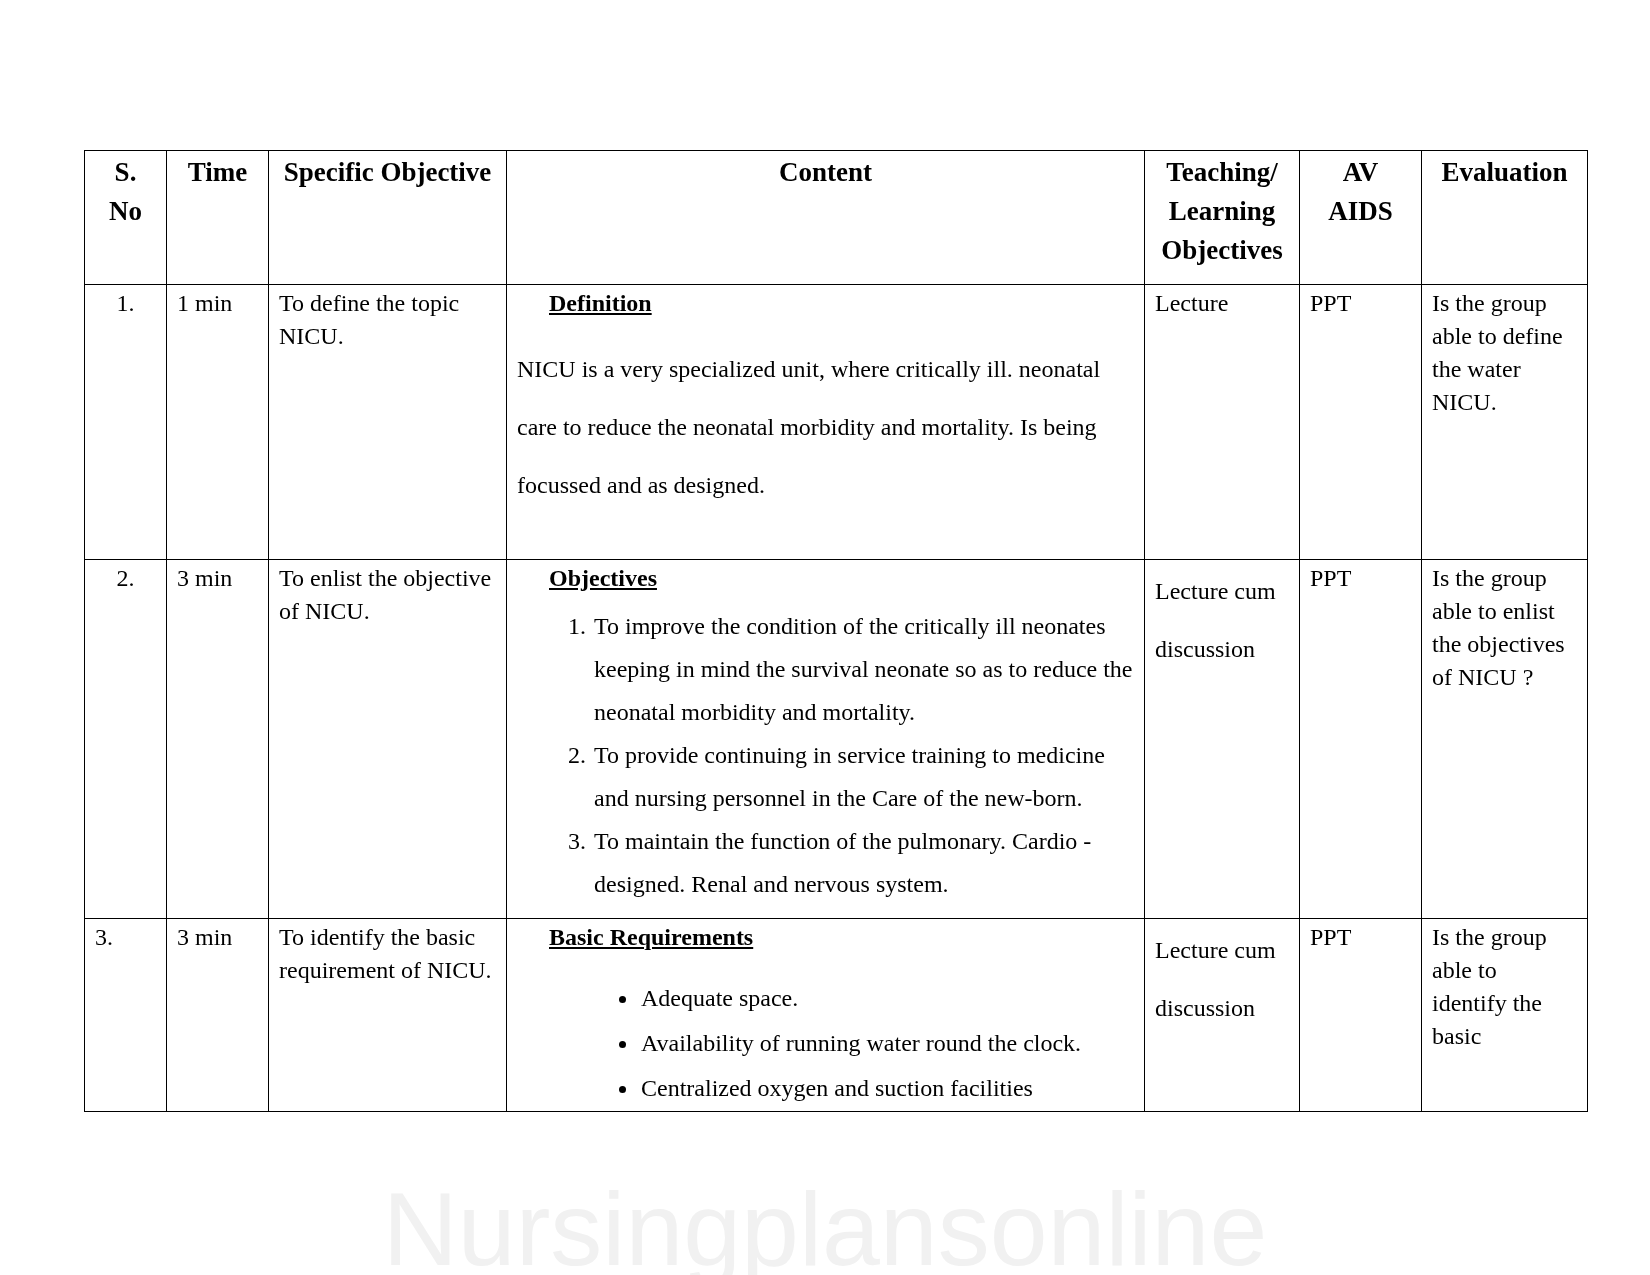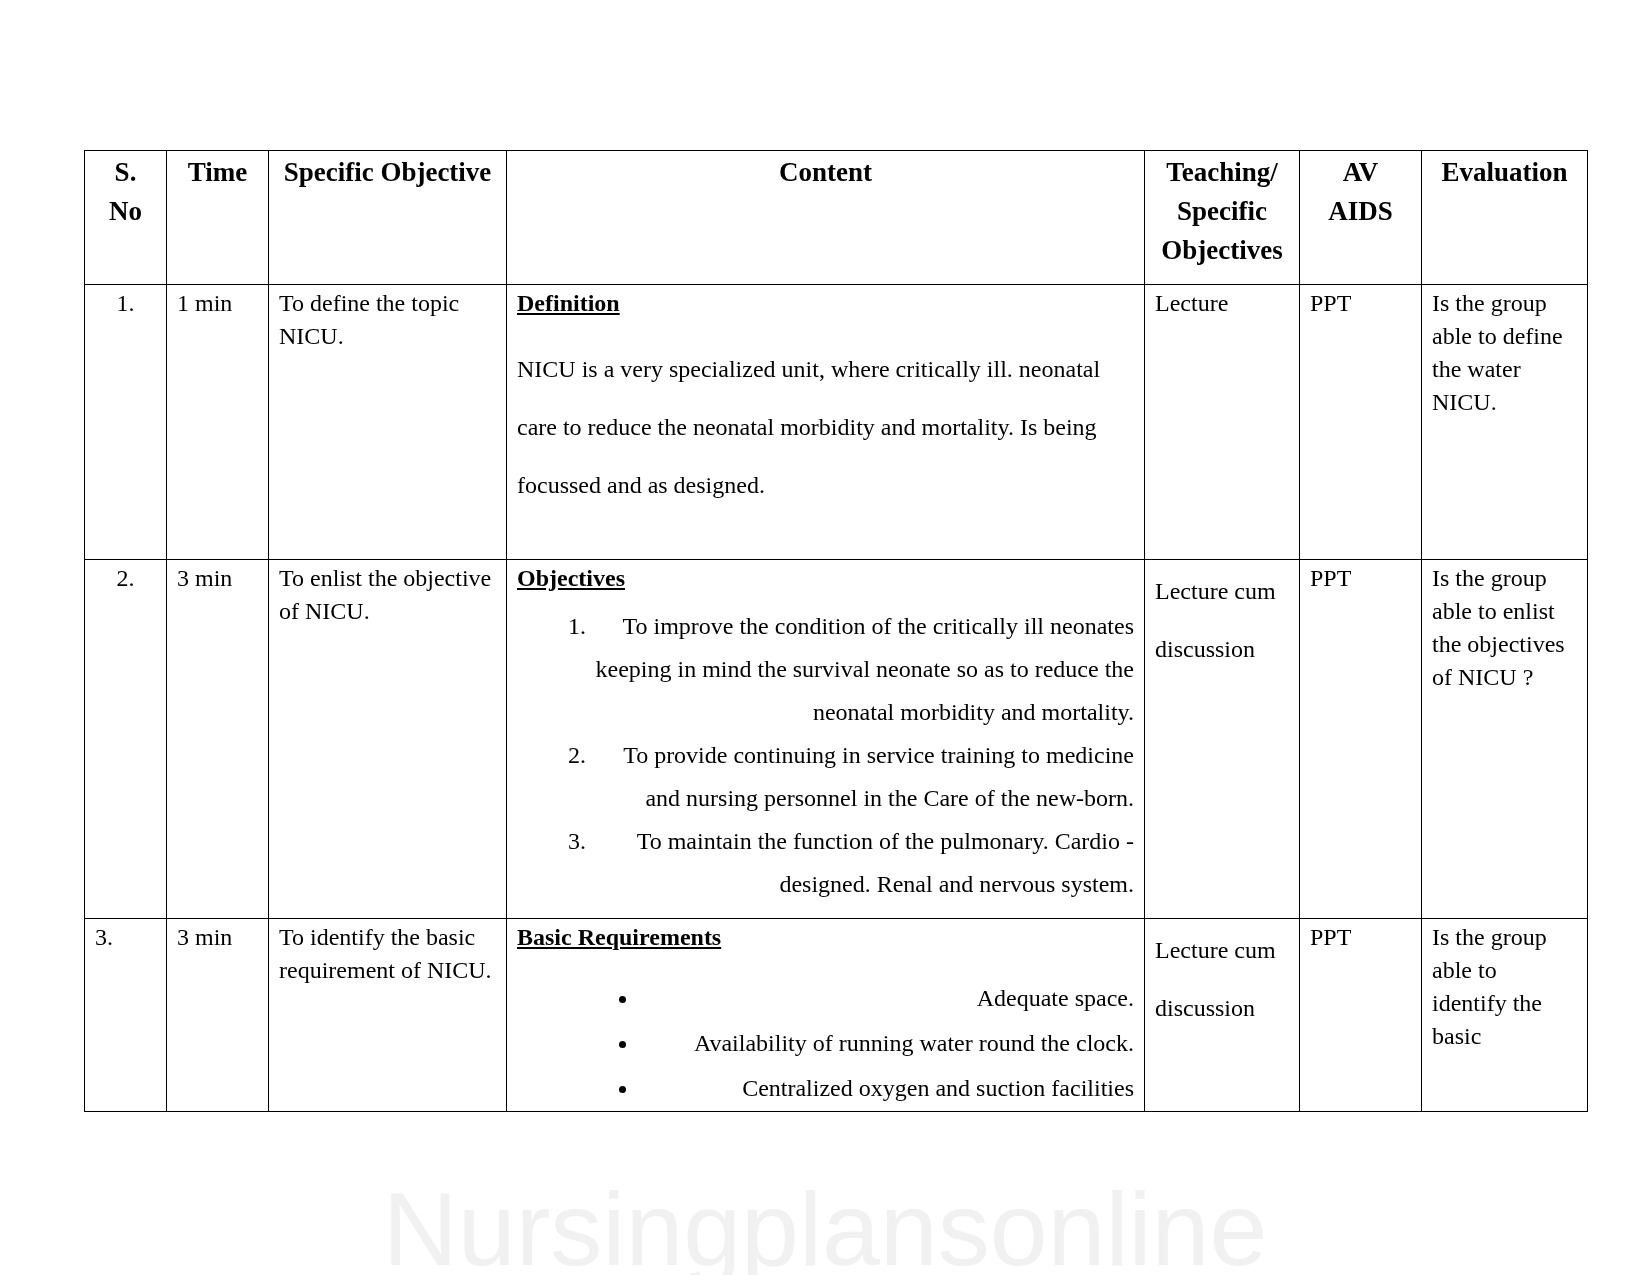--- a/index.html
+++ b/index.html
@@ -55,30 +55,30 @@
   col.c-eval { width: 166px; }
 
   tr.r1 td { height: 272px; }
   tr.r2 td { height: 356px; }
   tr.r3 td { height: 188px; }
 
   .heading {
     font-weight: bold;
     text-decoration: underline;
     display: block;
+    margin-left: 32px;
   }
   .para {
     line-height: 58px;
     margin-top: 20px;
   }
   .tl-wide { line-height: 58px; }
   ol.objectives, ul.reqs {
     margin: 10px 0 0 0;
     padding-left: 75px;
-    text-align: right;
   }
   ol.objectives li {
     line-height: 43px;
     padding-left: 2px;
   }
   ul.reqs { margin-top: 22px; }
   ul.reqs li {
     line-height: 45px;
     padding-left: 2px;
     margin-left: 47px;
@@ -111,21 +111,21 @@
         <col class="c-tl">
         <col class="c-av">
         <col class="c-eval">
     </colgroup>
     <thead>
       <tr>
         <th>S. No</th>
         <th>Time</th>
         <th>Specific Objective</th>
         <th>Content</th>
-        <th>Teaching/ Specific Objectives</th>
+        <th>Teaching/ Learning Objectives</th>
         <th>AV AIDS</th>
         <th>Evaluation</th>
       </tr>
     </thead>
     <tbody>
       <tr class="r1">
         <td class="sno">1.</td>
         <td>1 min</td>
         <td>To define the topic NICU.</td>
         <td>

